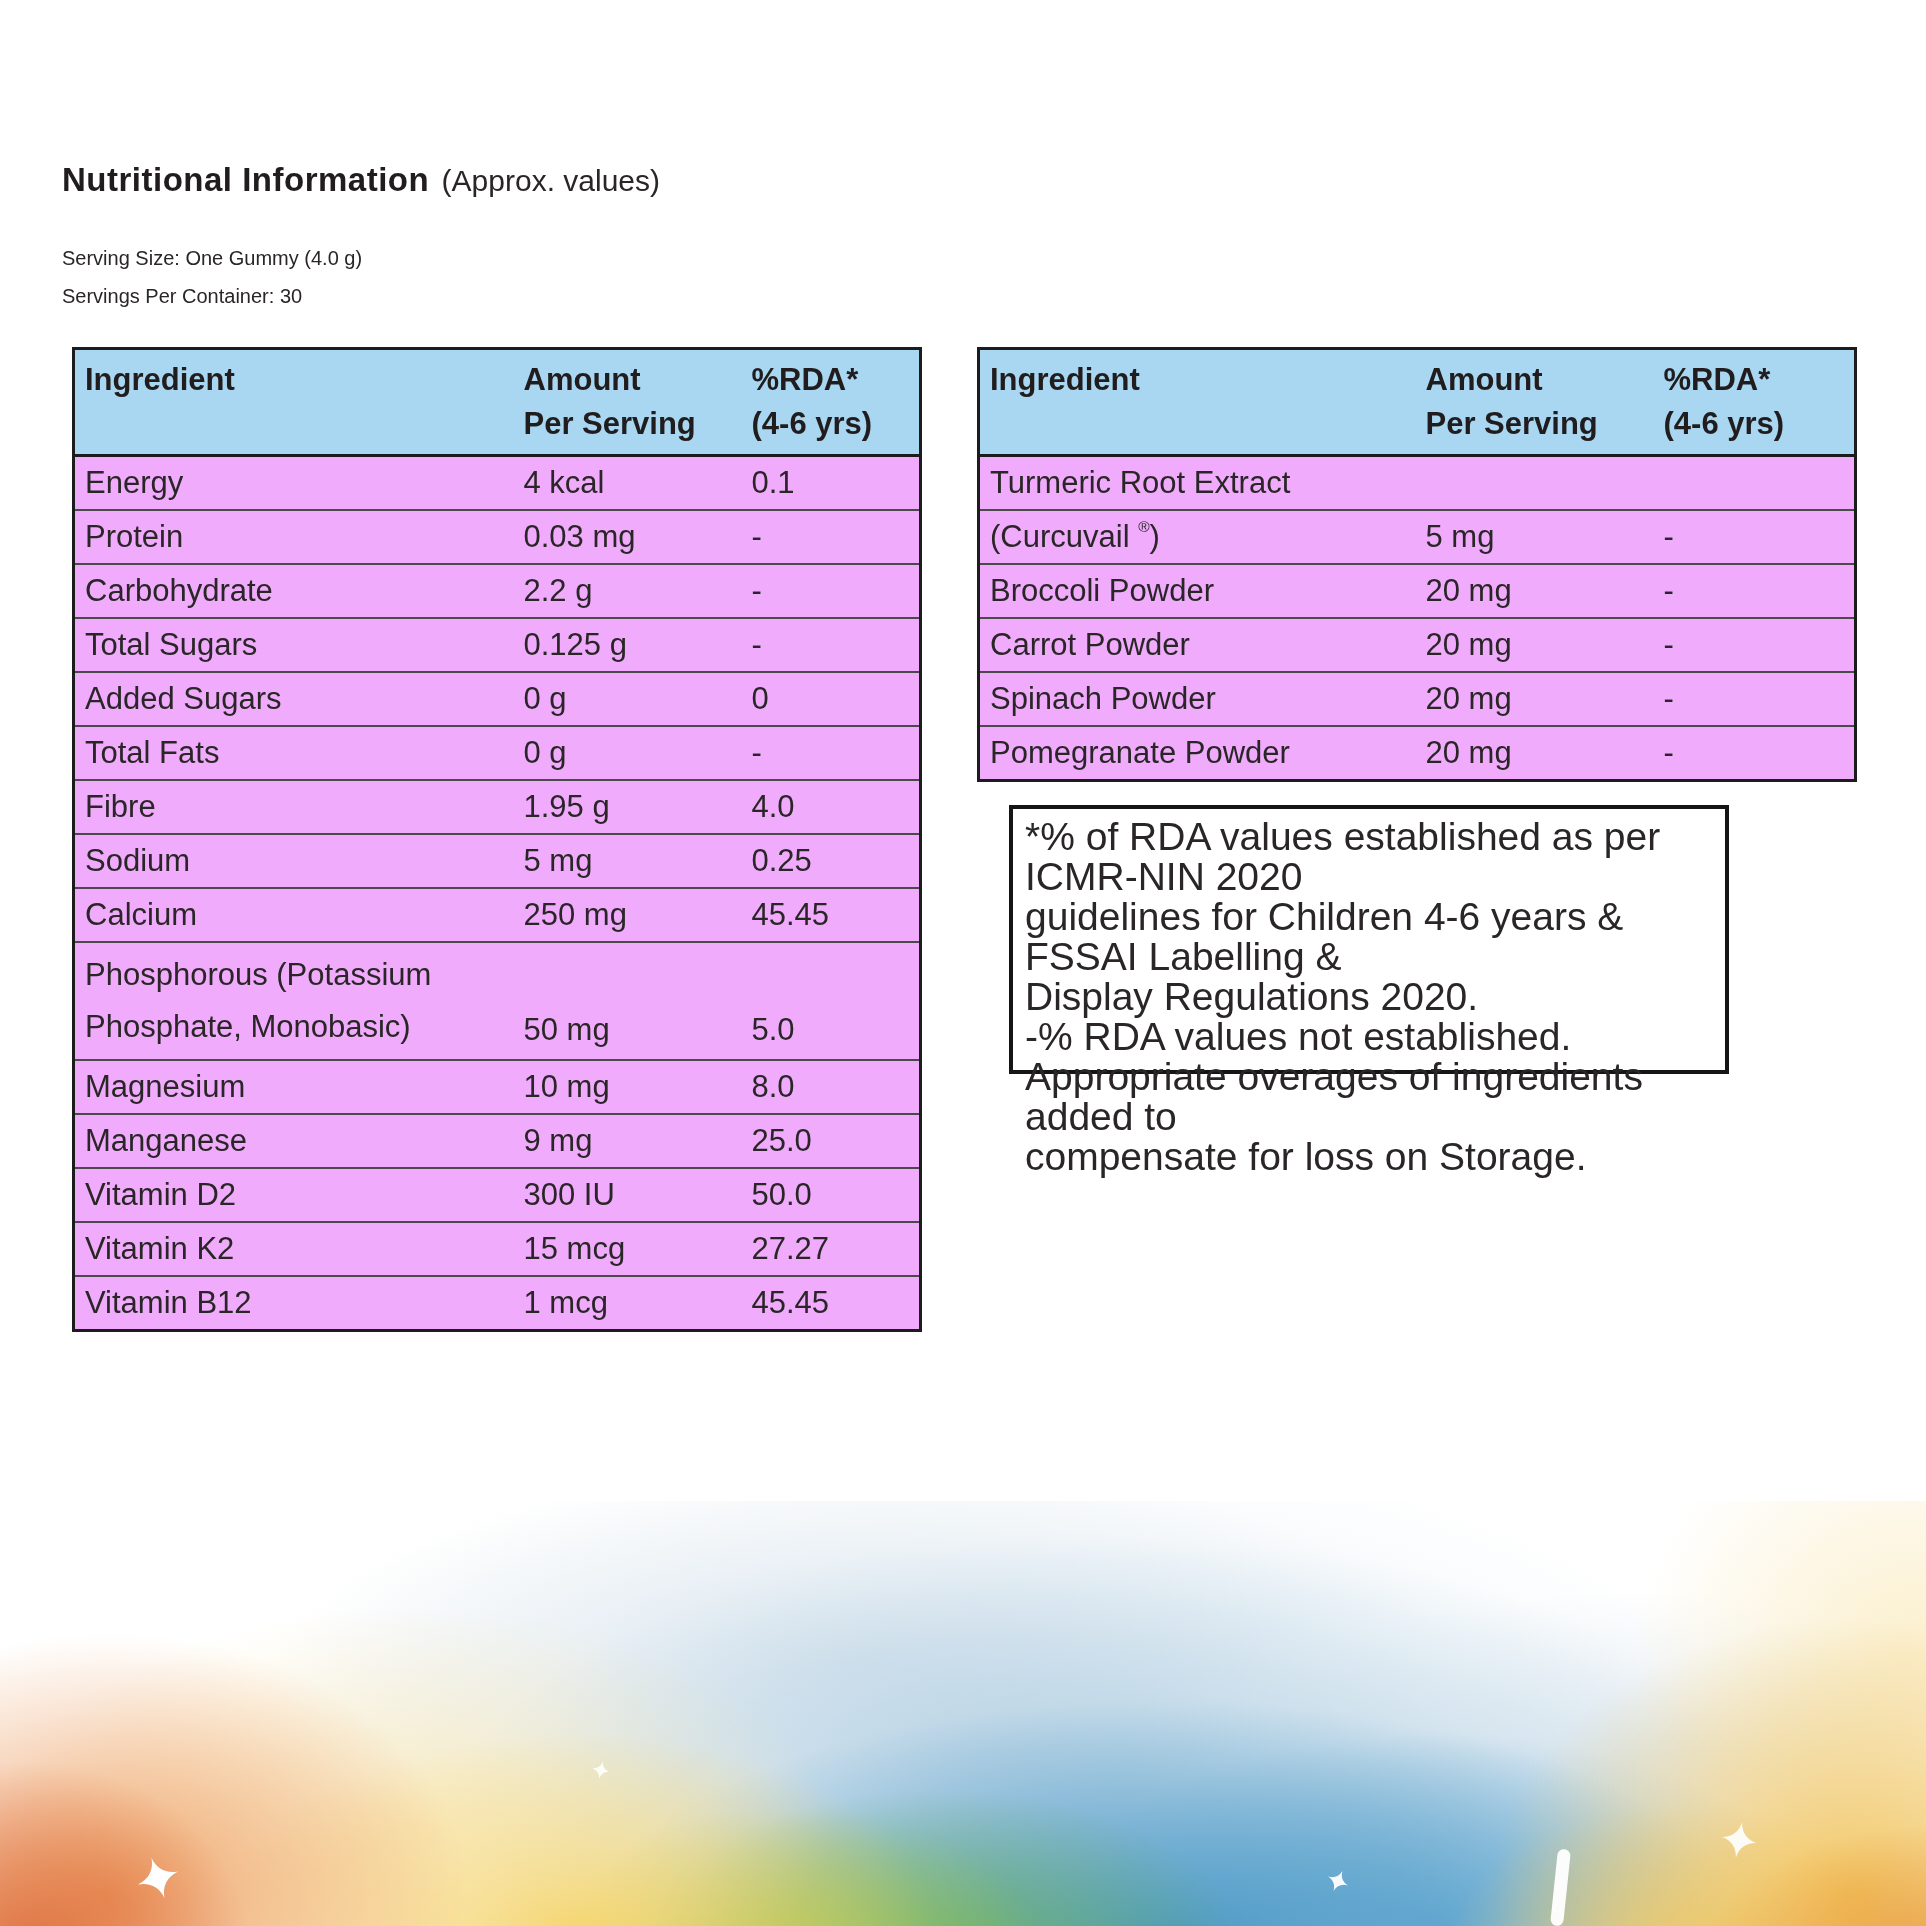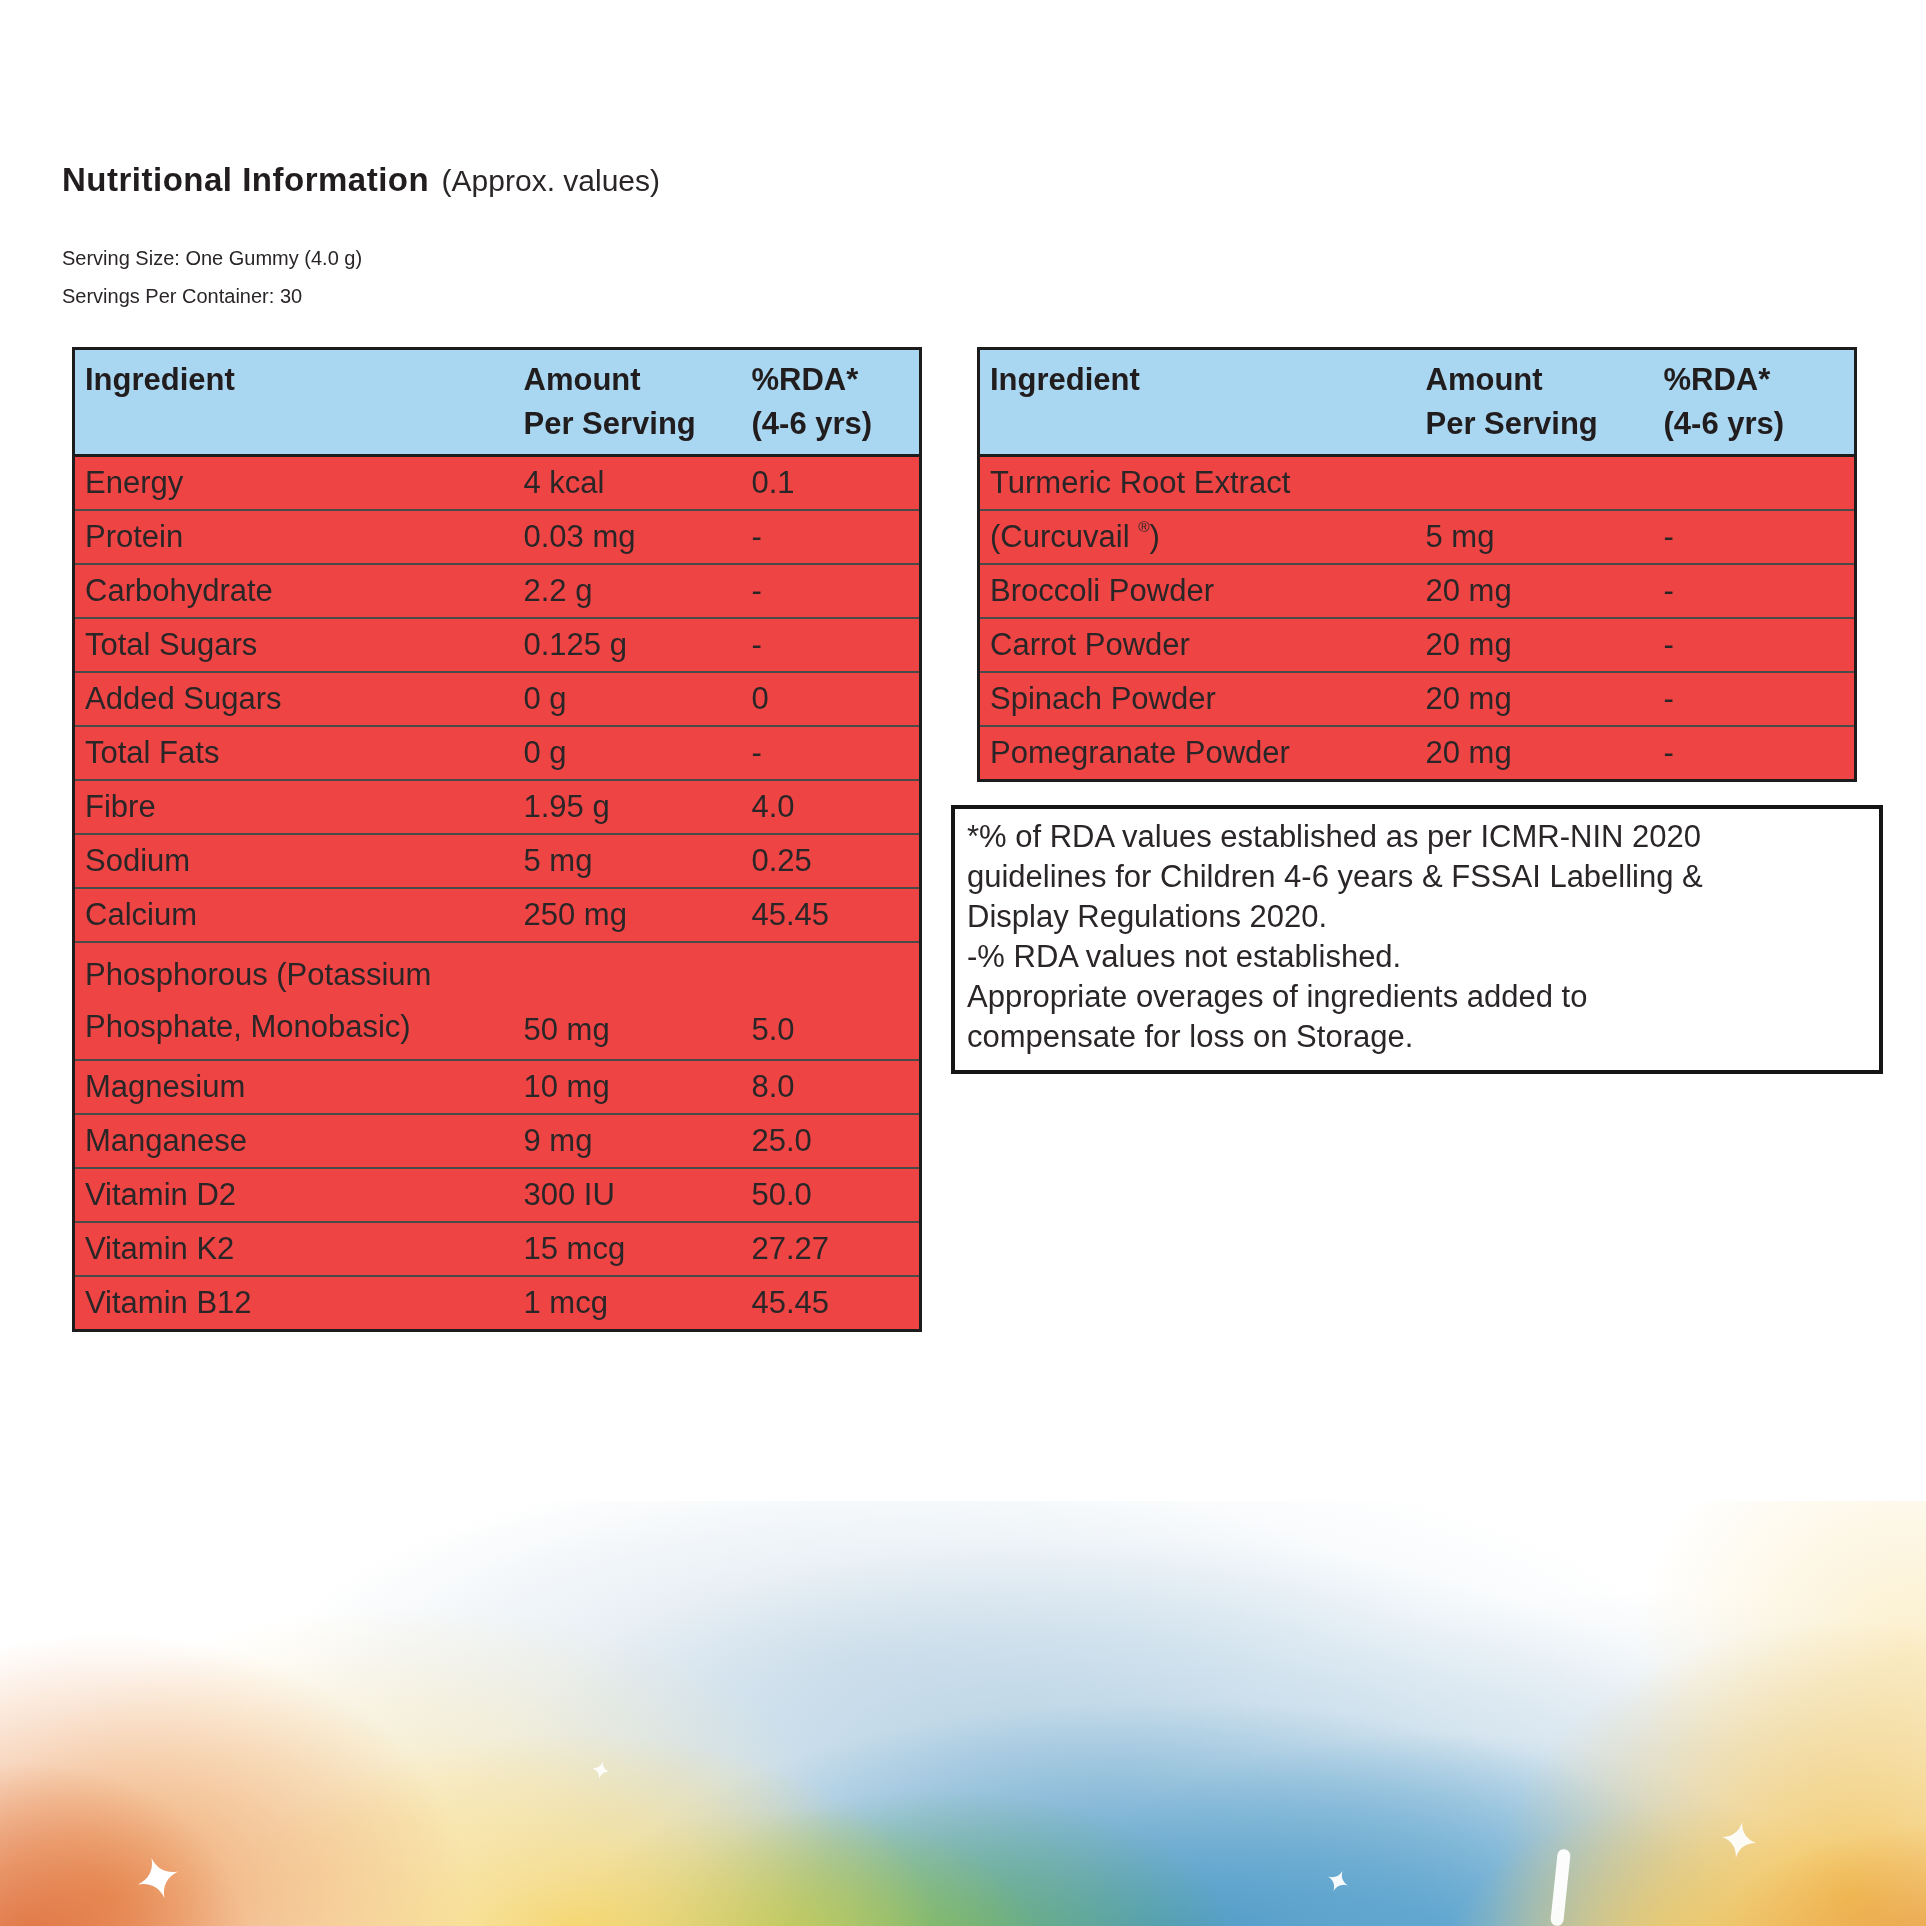--- a/index.html
+++ b/index.html
@@ -17,21 +17,21 @@
   .title-row { position: absolute; left: 62px; top: 161px; white-space: nowrap; }
   .title { font-size: 33px; font-weight: 700; color: #211d1e; letter-spacing: 0.5px; }
   .title-suffix { font-size: 30px; font-weight: 400; color: #2a2627; margin-left: 8px; }
   .serving-block { position: absolute; left: 62px; top: 239px; font-size: 20px; line-height: 38px; }
 
   
   table.ntable {
     position: absolute;
     border-collapse: collapse;
     table-layout: fixed;
-    background: #ef4444;
+    background: #f0abfc;
     border: 3px solid #1c1c1c;
     font-size: 31px;
   }
   table.ntable.left  { left: 72px;  top: 347px; width: 850px; }
   table.ntable.right { left: 977px; top: 347px; width: 880px; }
 
   .ntable th {
     background: #a9d7f1;
     border-bottom: 3px solid #1c1c1c;
     text-align: left;
@@ -54,26 +54,26 @@
   .ntable td.c-name { padding-left: 10px; }
   .ntable tr.tall td { height: 105px; }
   .ntable tr.tall td.c-name { line-height: 52px; }
   .ntable tr.tall td.c-amt,
   .ntable tr.tall td.c-rda { vertical-align: bottom; padding-bottom: 11px; }
   sup { font-size: 0.5em; vertical-align: super; position: relative; top: -4px; }
 
   
   .note-box {
     position: absolute;
-    left: 951px; top: 805px;
-    width: 932px; height: 269px;
+    left: 1009px; top: 805px;
+    width: 720px; height: 269px;
     box-sizing: border-box;
     border: 4px solid #151515;
     padding: 8px 12px;
-    font-size: 31px;
+    font-size: 39px;
     line-height: 40px;
     color: #2a2627;
     background: #ffffff;
   }
 
   
   .watercolor {
     position: absolute;
     left: 0; top: 1501px;
     width: 1927px; height: 426px;

